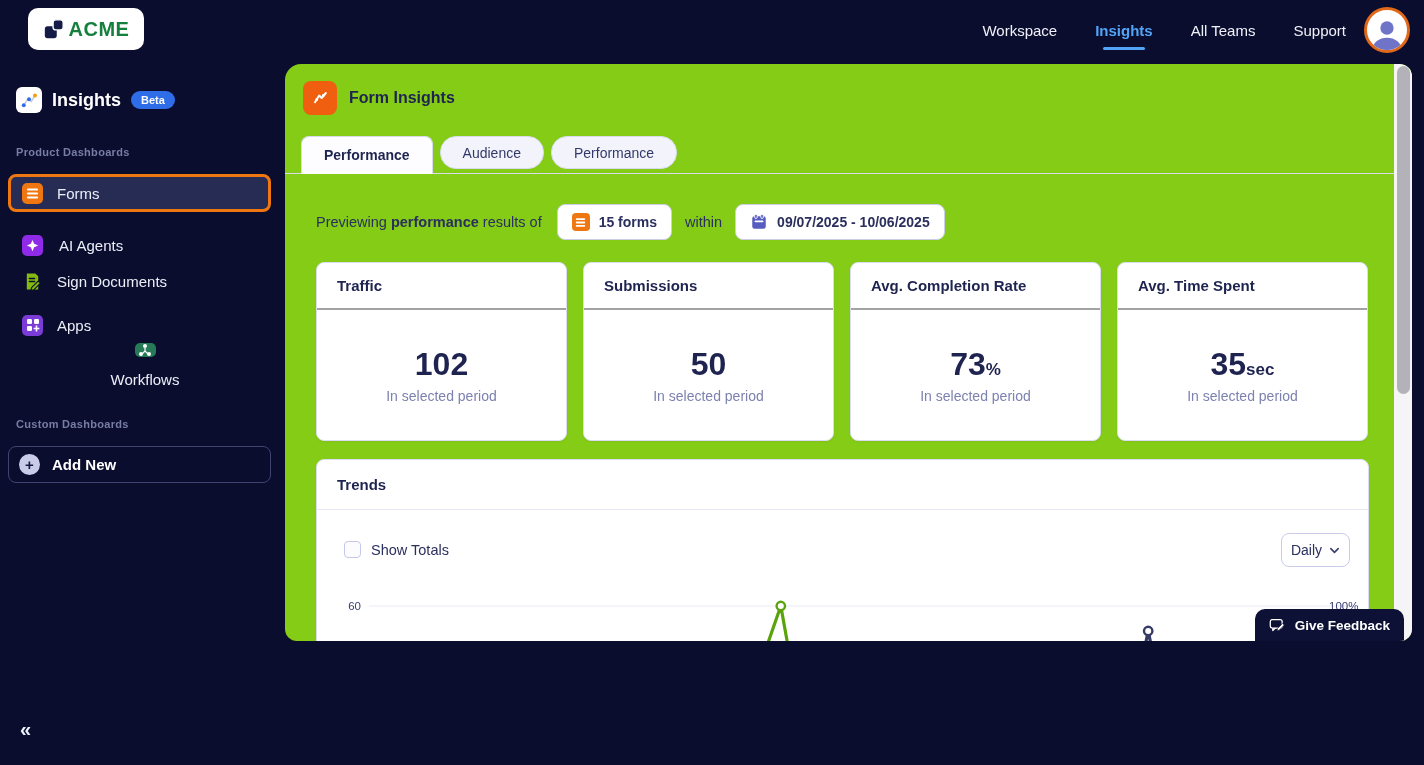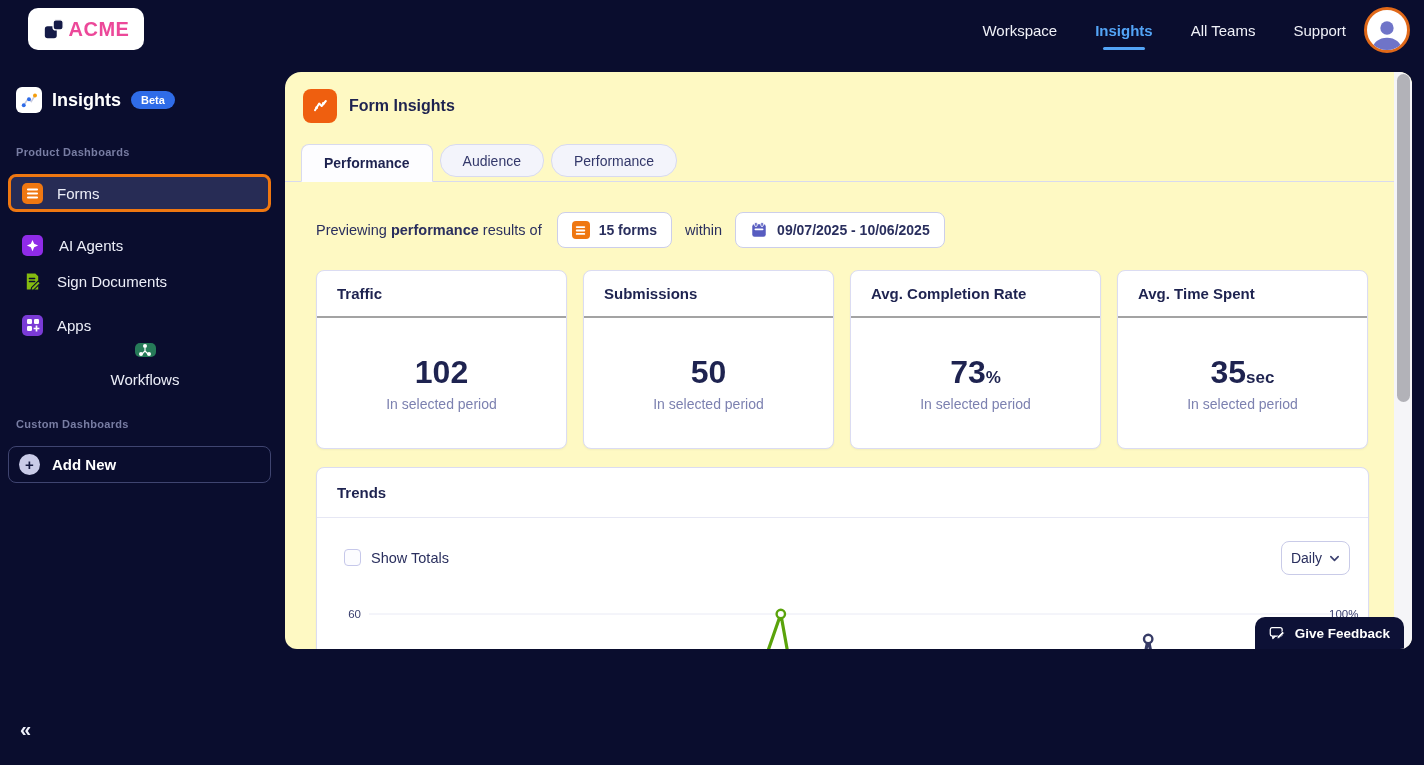--- a/index.html
+++ b/index.html
@@ -7,21 +7,21 @@
   body {
     background:#0a0d2e;
     font-family:"Liberation Sans", sans-serif;
     position:relative;
     color:#1e2350;
   }
   
   .topbar { position:absolute; left:0; top:0; width:1424px; height:60px; }
   .logo-box { position:absolute; left:28px; top:8px; width:116px; height:42px; background:#ffffff;
     border-radius:10px; display:flex; align-items:center; justify-content:center; gap:4px; cursor:pointer; }
-  .logo-text { font-size:20px; font-weight:800; color:#ec4899; letter-spacing:.5px; }
+  .logo-text { font-size:20px; font-weight:800; color:#15803d; letter-spacing:.5px; }
   .topnav { position:absolute; right:78px; top:0; height:60px; display:flex; align-items:center; gap:38px; }
   .nav-item { position:relative; font-size:15px; font-weight:500; color:#f0f1f8; height:60px;
     display:flex; align-items:center; cursor:pointer; }
   .nav-item.active { color:#53a4f6; font-weight:700; }
   .nav-underline { position:absolute; bottom:10px; left:50%; transform:translateX(-50%);
     width:42px; height:3px; border-radius:3px; background:#53a4f6; }
   .avatar { position:absolute; right:14px; top:7px; width:46px; height:46px; border-radius:50%;
     border:3px solid #e06818; background:#ffffff; overflow:hidden; cursor:pointer; }
   
   .sidebar { position:absolute; left:0; top:60px; width:285px; height:705px; }
@@ -40,21 +40,21 @@
   .menu-label { font-size:15px; font-weight:500; color:#eceef8; }
   .tile { width:21px; height:21px; border-radius:5px; display:flex; align-items:center; justify-content:center; }
   .add-new { position:absolute; left:8px; top:386px; width:263px; height:37px; border:1px solid #3f4470;
     border-radius:8px; display:flex; align-items:center; gap:12px; padding-left:10px; cursor:pointer; }
   .add-circle { width:21px; height:21px; border-radius:50%; background:#c9cbe8; color:#14193f;
     font-size:15px; font-weight:800; display:flex; align-items:center; justify-content:center; line-height:1; }
   .add-label { font-size:15px; font-weight:700; color:#ffffff; }
   .collapse-btn { position:absolute; left:20px; top:658px; color:#eef0fb; font-size:20px;
     font-weight:700; cursor:pointer; }
   
-  .panel { position:absolute; left:285px; top:72px; width:1127px; height:577px; background:#fef9c3;
+  .panel { position:absolute; left:285px; top:64px; width:1127px; height:577px; background:#84cc16;
     border-radius:16px 12px 12px 12px; overflow:hidden; }
   .page-head { position:absolute; left:18px; top:17px; display:flex; align-items:center; gap:12px; }
   .page-head-icon { width:34px; height:34px; border-radius:8px; background:#ef5f0f; display:flex;
     align-items:center; justify-content:center; }
   .page-title { font-size:16px; font-weight:700; color:#1e2350; }
   .tabbar { position:absolute; left:0; top:72px; width:1127px; height:38px;
     border-bottom:1px solid #d8daee; display:flex; align-items:flex-end; padding-left:16px; gap:7px; }
   .tab { font-size:14px; display:flex; align-items:center; justify-content:center; padding:0 22px;
     cursor:pointer; }
   .tab.active { height:38px; margin-bottom:-1px; background:#fdfdff; border:1px solid #d8daee;

